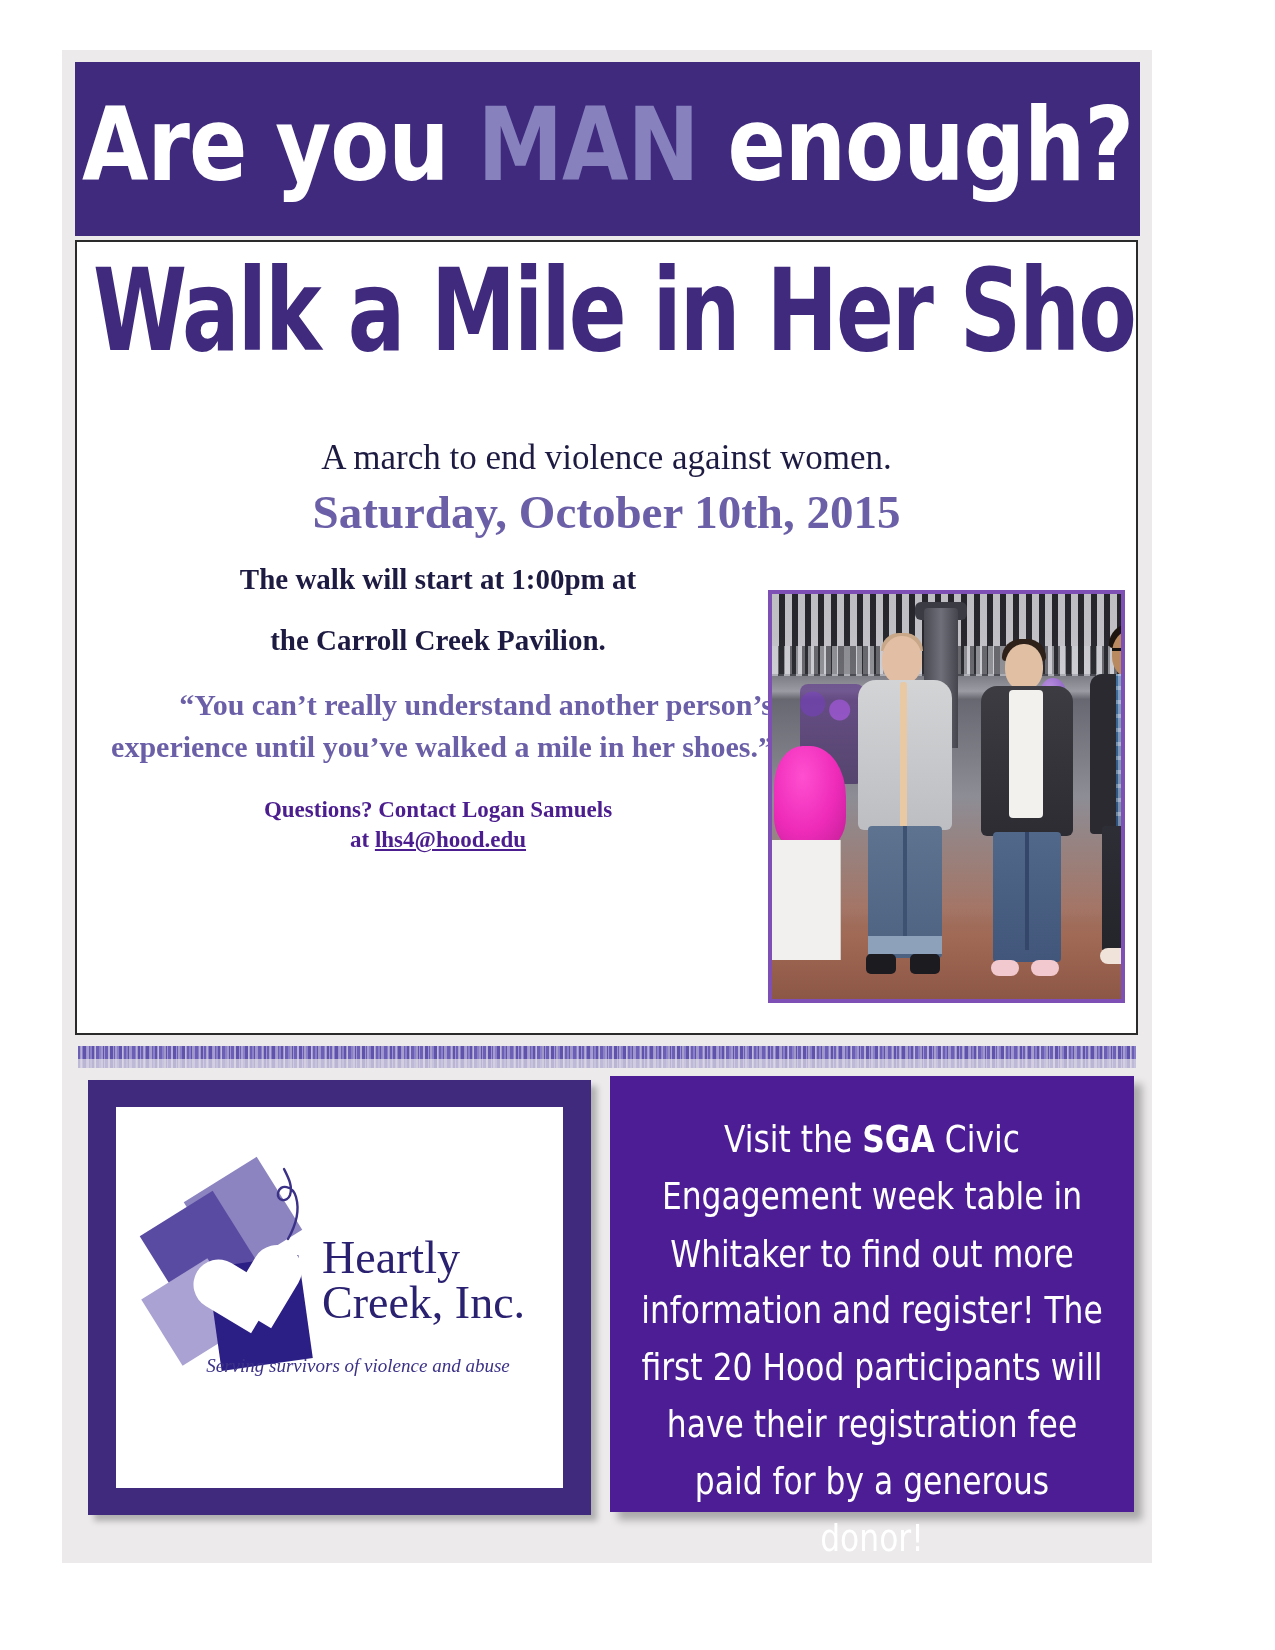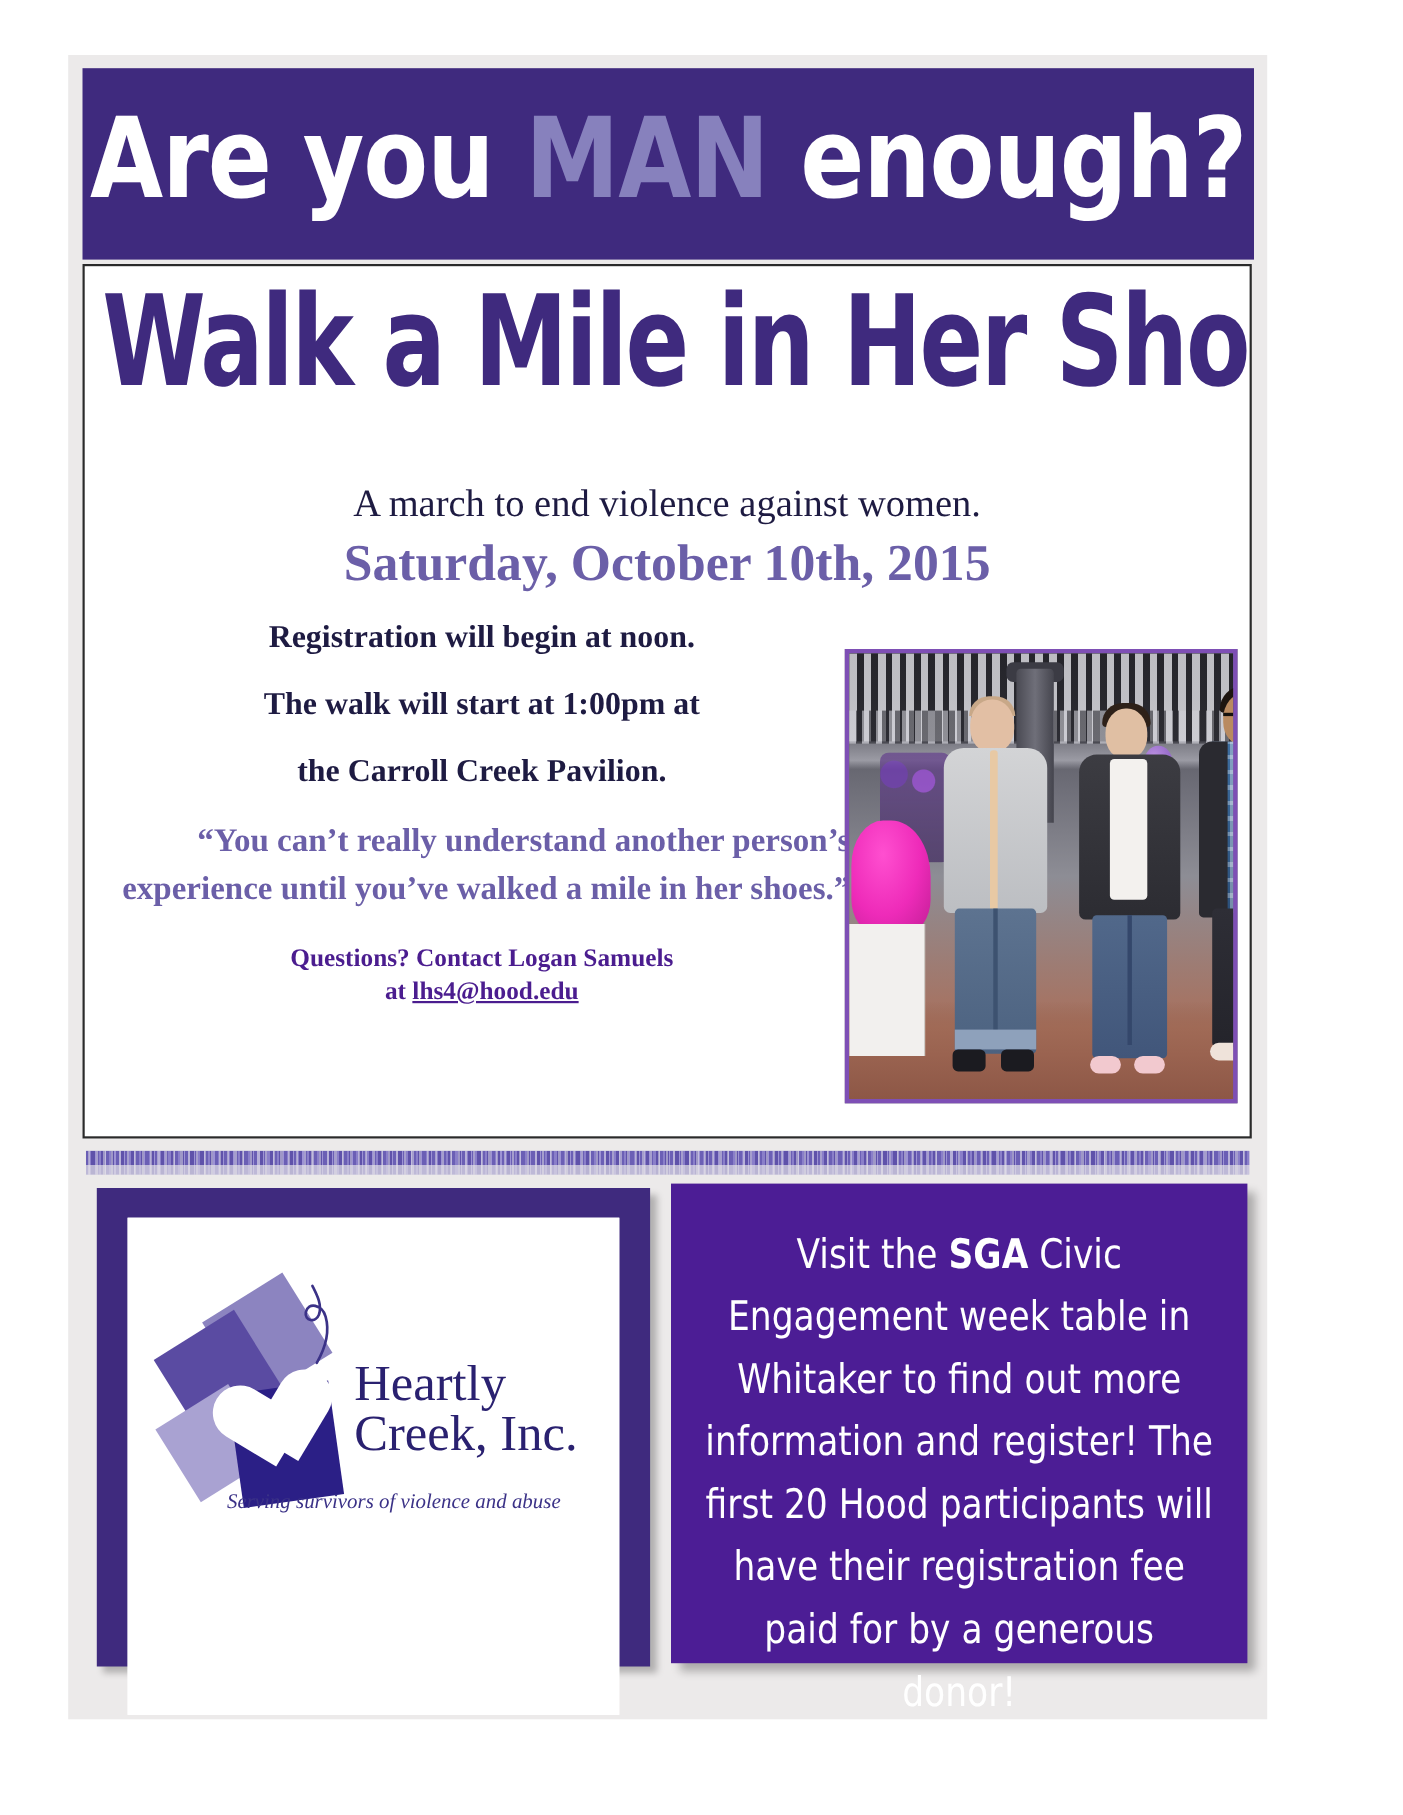--- a/index.html
+++ b/index.html
@@ -303,21 +303,21 @@
     position: absolute;
     left: 88px; top: 1080px;
     width: 503px;
     height: 435px;
     background: #3f2a7e;
     box-shadow: 6px 6px 6px rgba(0,0,0,.25);
   }
   .logo-inner-border {
     position: absolute;
     left: 28px; top: 27px;
-    width: 447px; height: 452px;
+    width: 447px; height: 381px;
     border: 10px solid #ffffff;
     box-sizing: border-box;
     background: #ffffff;
   }
   .logo-white {
     position: absolute;
     inset: 0;
     background: #ffffff;
   }
   .logo-art {
@@ -412,21 +412,20 @@
     <div class="banner-text"><span>Are you </span><span class="man">MAN</span><span> enough?</span></div>
   </div>
 
   <div class="card">
 
     <div class="main-title">Walk a Mile in Her Shoes</div>
     <div class="subtitle">A march to end violence against women.</div>
     <div class="date-line">Saturday, October 10th, 2015</div>
 
     <div class="left-col">
-      <p class="detail-line">Registration will begin at noon.</p>
       <p class="detail-line">The walk will start at 1:00pm at</p>
       <p class="detail-line">the Carroll Creek Pavilion.</p>
       <p class="quote">“You can’t really understand another person’s experience until you’ve walked a mile in her shoes.”</p>
       <p class="contact">
         <span>Questions? Contact Logan Samuels</span><br>
         <span>at </span><a class="email" href="#" style="color:#4b1d8f">lhs4@hood.edu</a>
       </p>
     </div>
 
     <div class="photo-frame">

